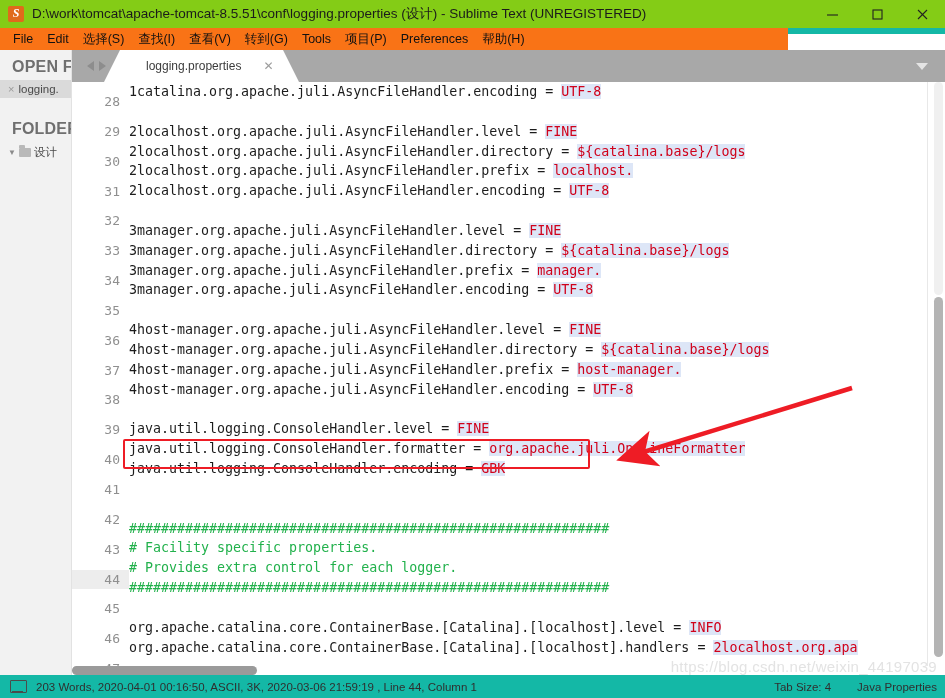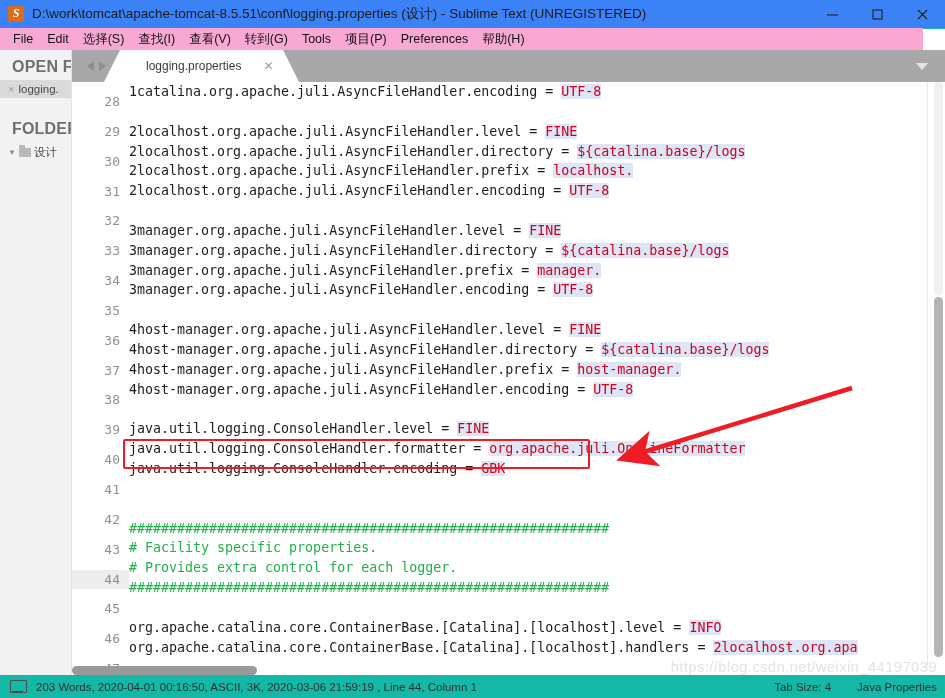--- a/index.html
+++ b/index.html
@@ -7,21 +7,21 @@
     width:945px;height:698px;overflow:hidden;
     font-family:"Liberation Sans", sans-serif;
     background:#ffffff;
     -webkit-font-smoothing:antialiased;
   }
   #app{position:relative;width:945px;height:698px;overflow:hidden;background:#fff;}
 
   
   .titlebar{
     position:absolute;left:0;top:0;width:945px;height:28px;
-    background:#3b82f6;border-bottom:1px solid #14b8a6;
+    background:#84cc16;border-bottom:6px solid #14b8a6;
     display:flex;align-items:center;
   }
   .tb-icon{
     width:16px;height:16px;margin-left:8px;margin-right:8px;
     background:#e06a1b;border-radius:2px;position:relative;flex:0 0 auto;
   }
   .tb-icon:after{
     content:"S";position:absolute;left:0;top:-2px;width:16px;height:16px;
     color:#fff;font-size:12px;font-weight:bold;text-align:center;line-height:18px;
     font-family:"Liberation Serif",serif;font-style:italic;
@@ -32,22 +32,22 @@
   }
   .tb-btns{position:absolute;right:0;top:0;height:28px;display:flex;}
   .tb-btn{
     width:45px;height:28px;display:flex;align-items:center;justify-content:center;
     font-size:13px;color:#222;font-family:"DejaVu Sans",sans-serif;
   }
   .tb-btn svg{display:block;}
 
   
   .menubar{
-    position:absolute;left:0;top:28px;width:923px;height:22px;
-    background:#f9a8d4;display:flex;align-items:center;
+    position:absolute;left:0;top:28px;width:788px;height:22px;
+    background:#f97316;display:flex;align-items:center;
     padding-left:6px;box-sizing:border-box;
   }
   .menu-item{
     font-size:12.5px;color:#111;padding:2px 7px;white-space:nowrap;cursor:default;
   }
 
   
   .sidebar{
     position:absolute;left:0;top:50px;width:72px;height:625px;
     background:#f2f2f2;border-right:1px solid #e2e2e2;

